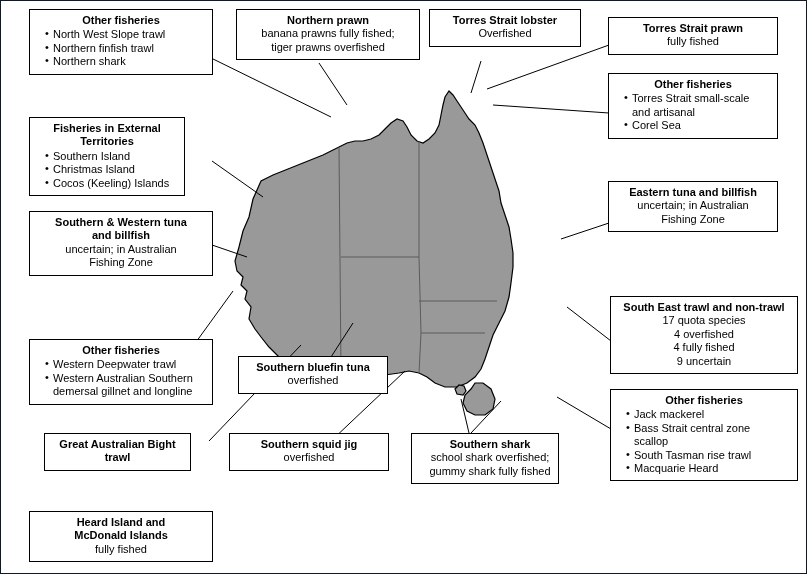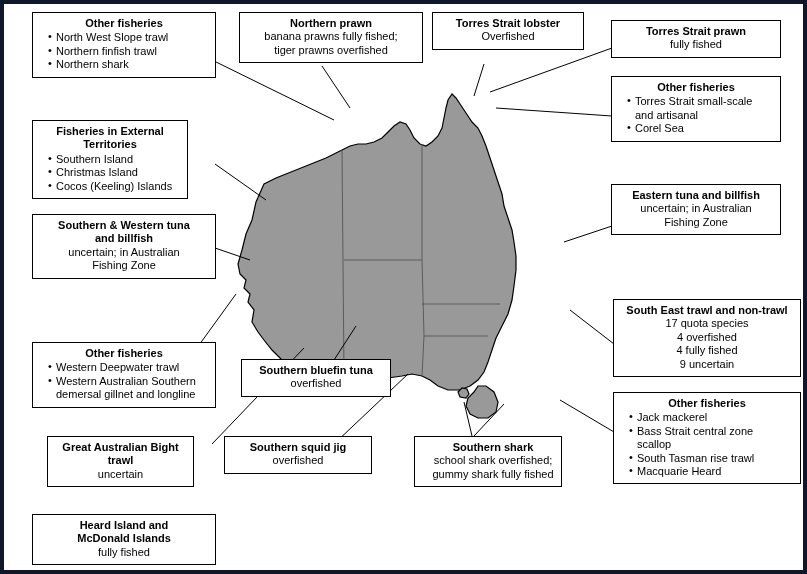--- a/index.html
+++ b/index.html
@@ -12,21 +12,21 @@
     background: #ffffff;
     font-family: "Liberation Sans", sans-serif;
     font-size: 11px;
     color: #000000;
     overflow: hidden;
   }
   #canvas {
     position: relative;
     width: 807px;
     height: 574px;
-    border: 4px solid #0f172a;
+    border: 1px solid #0f172a;
     box-sizing: border-box;
   }
   svg.lines {
     position: absolute;
     left: 0;
     top: 0;
     width: 807px;
     height: 574px;
     pointer-events: none;
   }
@@ -218,24 +218,23 @@
       <li>Jack mackerel</li>
       <li style="white-space:pre-line;">Bass Strait central zone
 scallop</li>
       <li>South Tasman rise trawl</li>
       <li>Macquarie Heard</li>
     </ul>
   </div>
 
   <div class="box" style="left:43px; top:432px; width:147px;">
     <span class="title">Great Australian Bight trawl</span>
-    <span class="sub" style="white-space:pre-line;">uncertain</span>
-  </div>
-
-  <div class="box" style="left:220px; top:432px; width:148px;">
+  </div>
+
+  <div class="box" style="left:228px; top:432px; width:160px;">
     <span class="title">Southern squid jig</span>
     <span class="sub" style="white-space:pre-line;">overfished</span>
   </div>
 
   <div class="box" style="left:410px; top:432px; width:148px;padding-left:16px;">
     <span class="title">Southern shark</span>
     <span class="sub" style="white-space:pre-line;">school shark overfished;
 gummy shark fully fished</span>
   </div>
 

